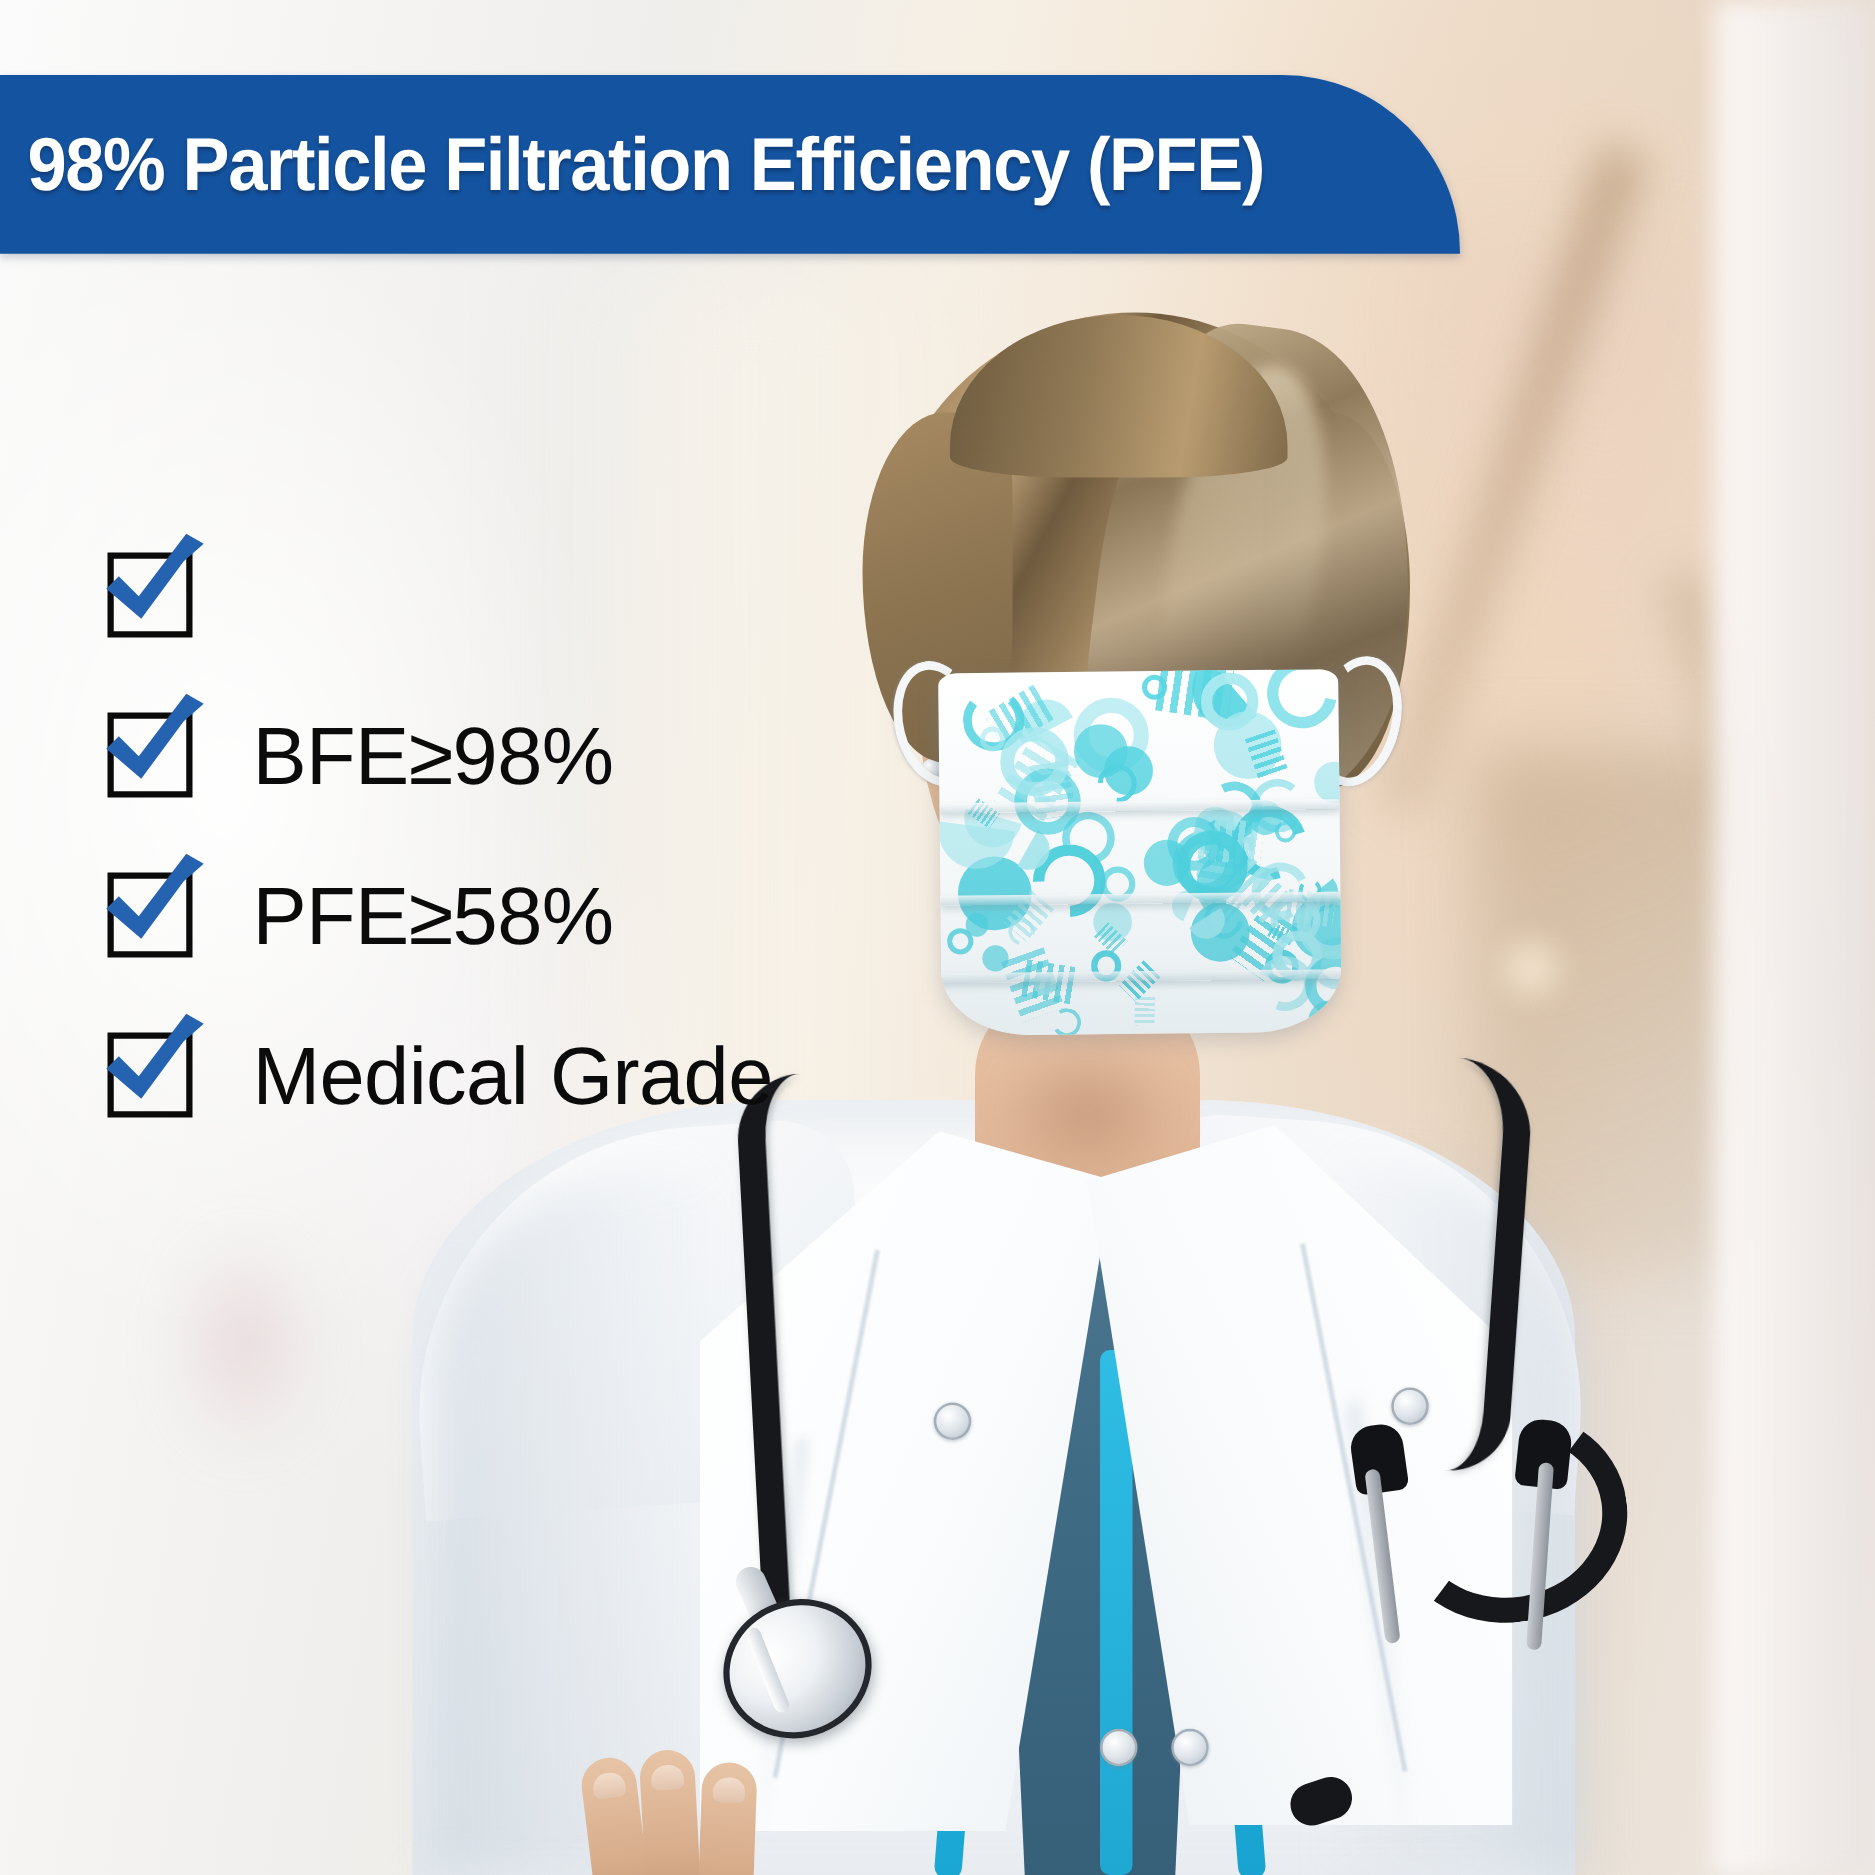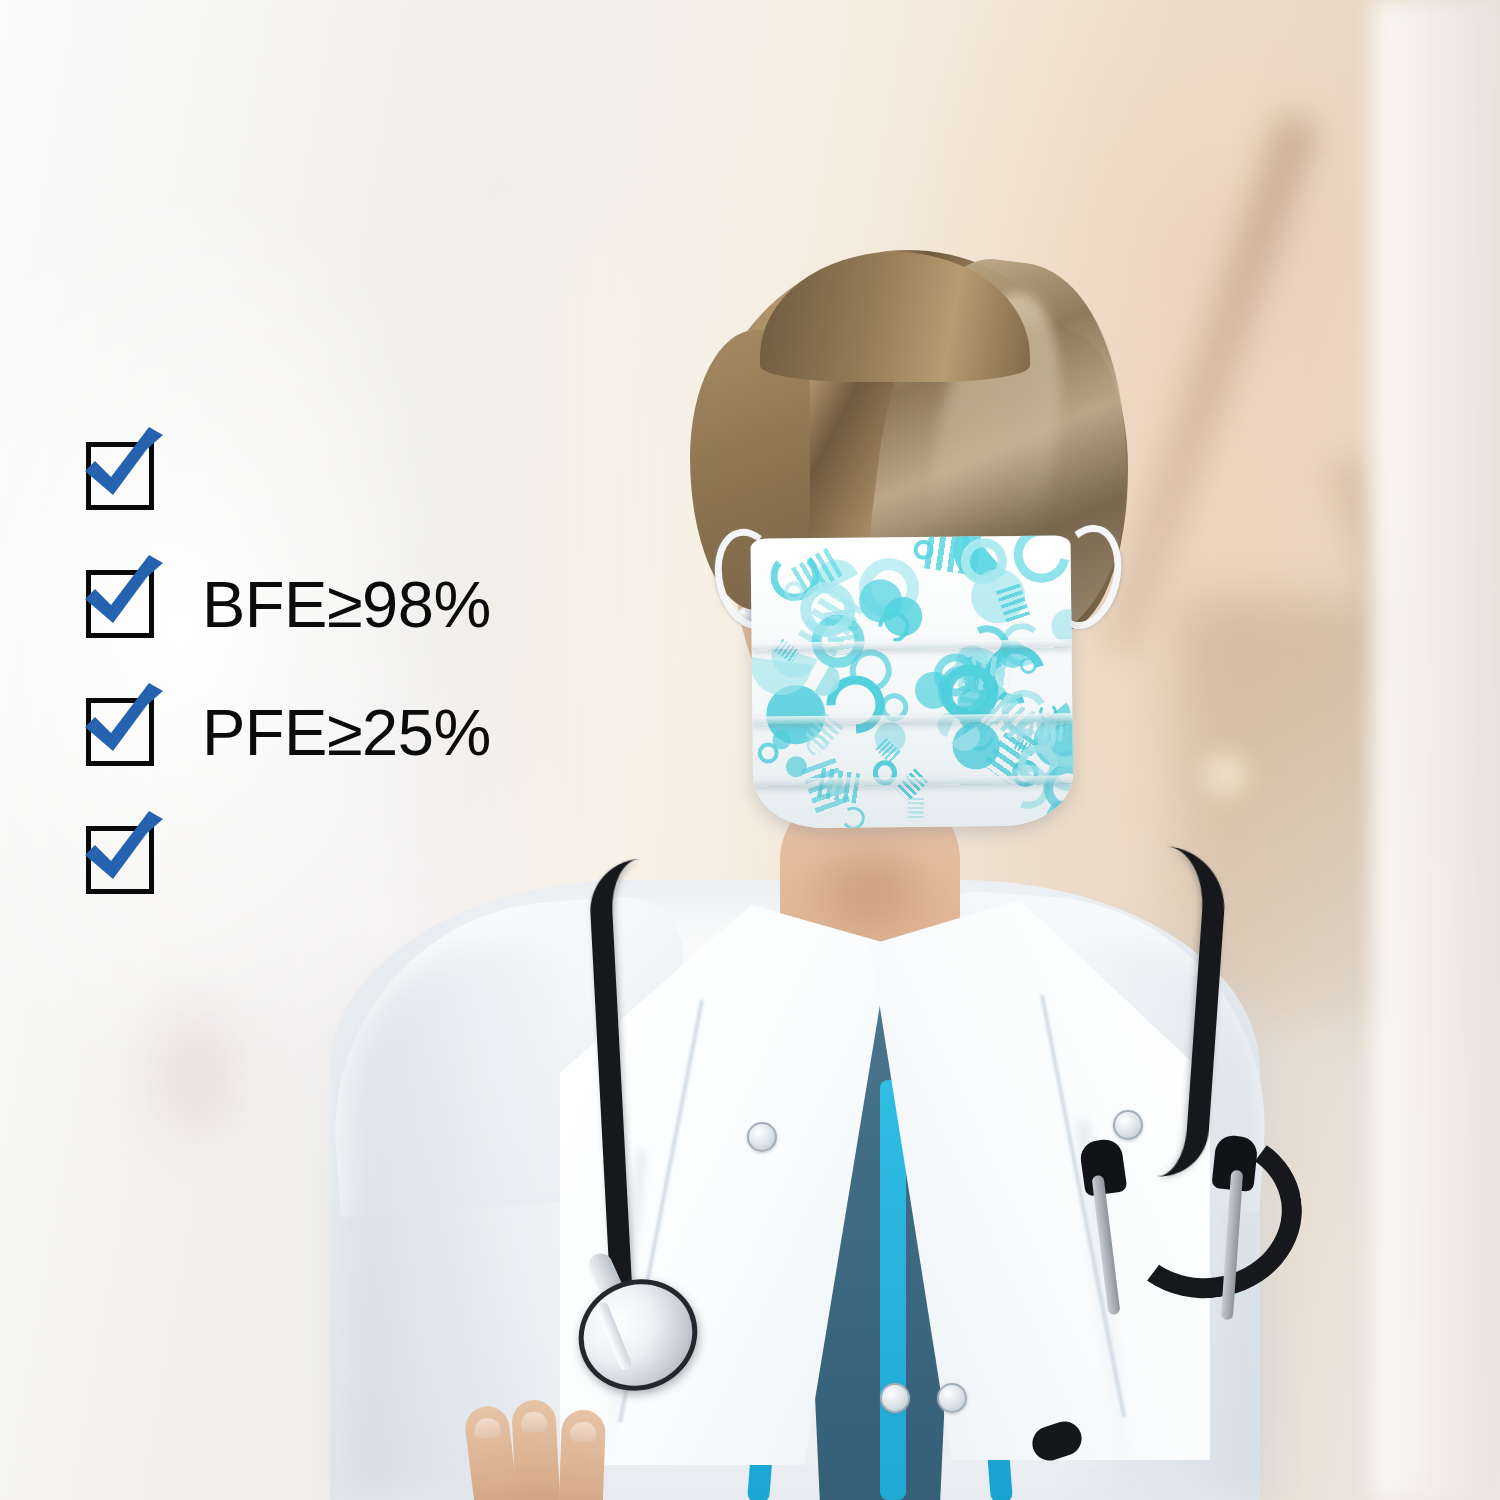--- a/index.html
+++ b/index.html
@@ -868,20 +868,23 @@
         </div>
       <div class="finger f2">
           <div class="nail"></div>
         </div>
       <div class="finger f3">
           <div class="nail"></div>
         </div>
     </div>
   </div>
 
+  <div class="banner">
+    <div class="banner-title">98% Particle Filtration Efficiency (PFE)</div>
+  </div>
 
   <div class="checklist">
 
     <div class="check-row r1">
       <div class="checkbox">
         <svg viewBox="0 0 96 96" aria-hidden="true">
           <path d="M10 52 L20 42 L36 58 L74 8 L88 16 L72 30 L38 76 Z" fill="#2563b0"></path>
         </svg>
       </div>
     </div>
@@ -894,25 +897,26 @@
       </div>
       <div class="check-label">BFE≥98%</div>
     </div>
 
     <div class="check-row r3">
       <div class="checkbox">
         <svg viewBox="0 0 96 96" aria-hidden="true">
           <path d="M10 52 L20 42 L36 58 L74 8 L88 16 L72 30 L38 76 Z" fill="#2563b0"></path>
         </svg>
       </div>
-      <div class="check-label">PFE≥25%</div>
+      <div class="check-label">PFE≥58%</div>
     </div>
 
     <div class="check-row r4">
       <div class="checkbox">
         <svg viewBox="0 0 96 96" aria-hidden="true">
           <path d="M10 52 L20 42 L36 58 L74 8 L88 16 L72 30 L38 76 Z" fill="#2563b0"></path>
         </svg>
       </div>
+      <div class="check-label">Medical Grade</div>
     </div>
 
   </div>
 </div>
 
 </body></html>

